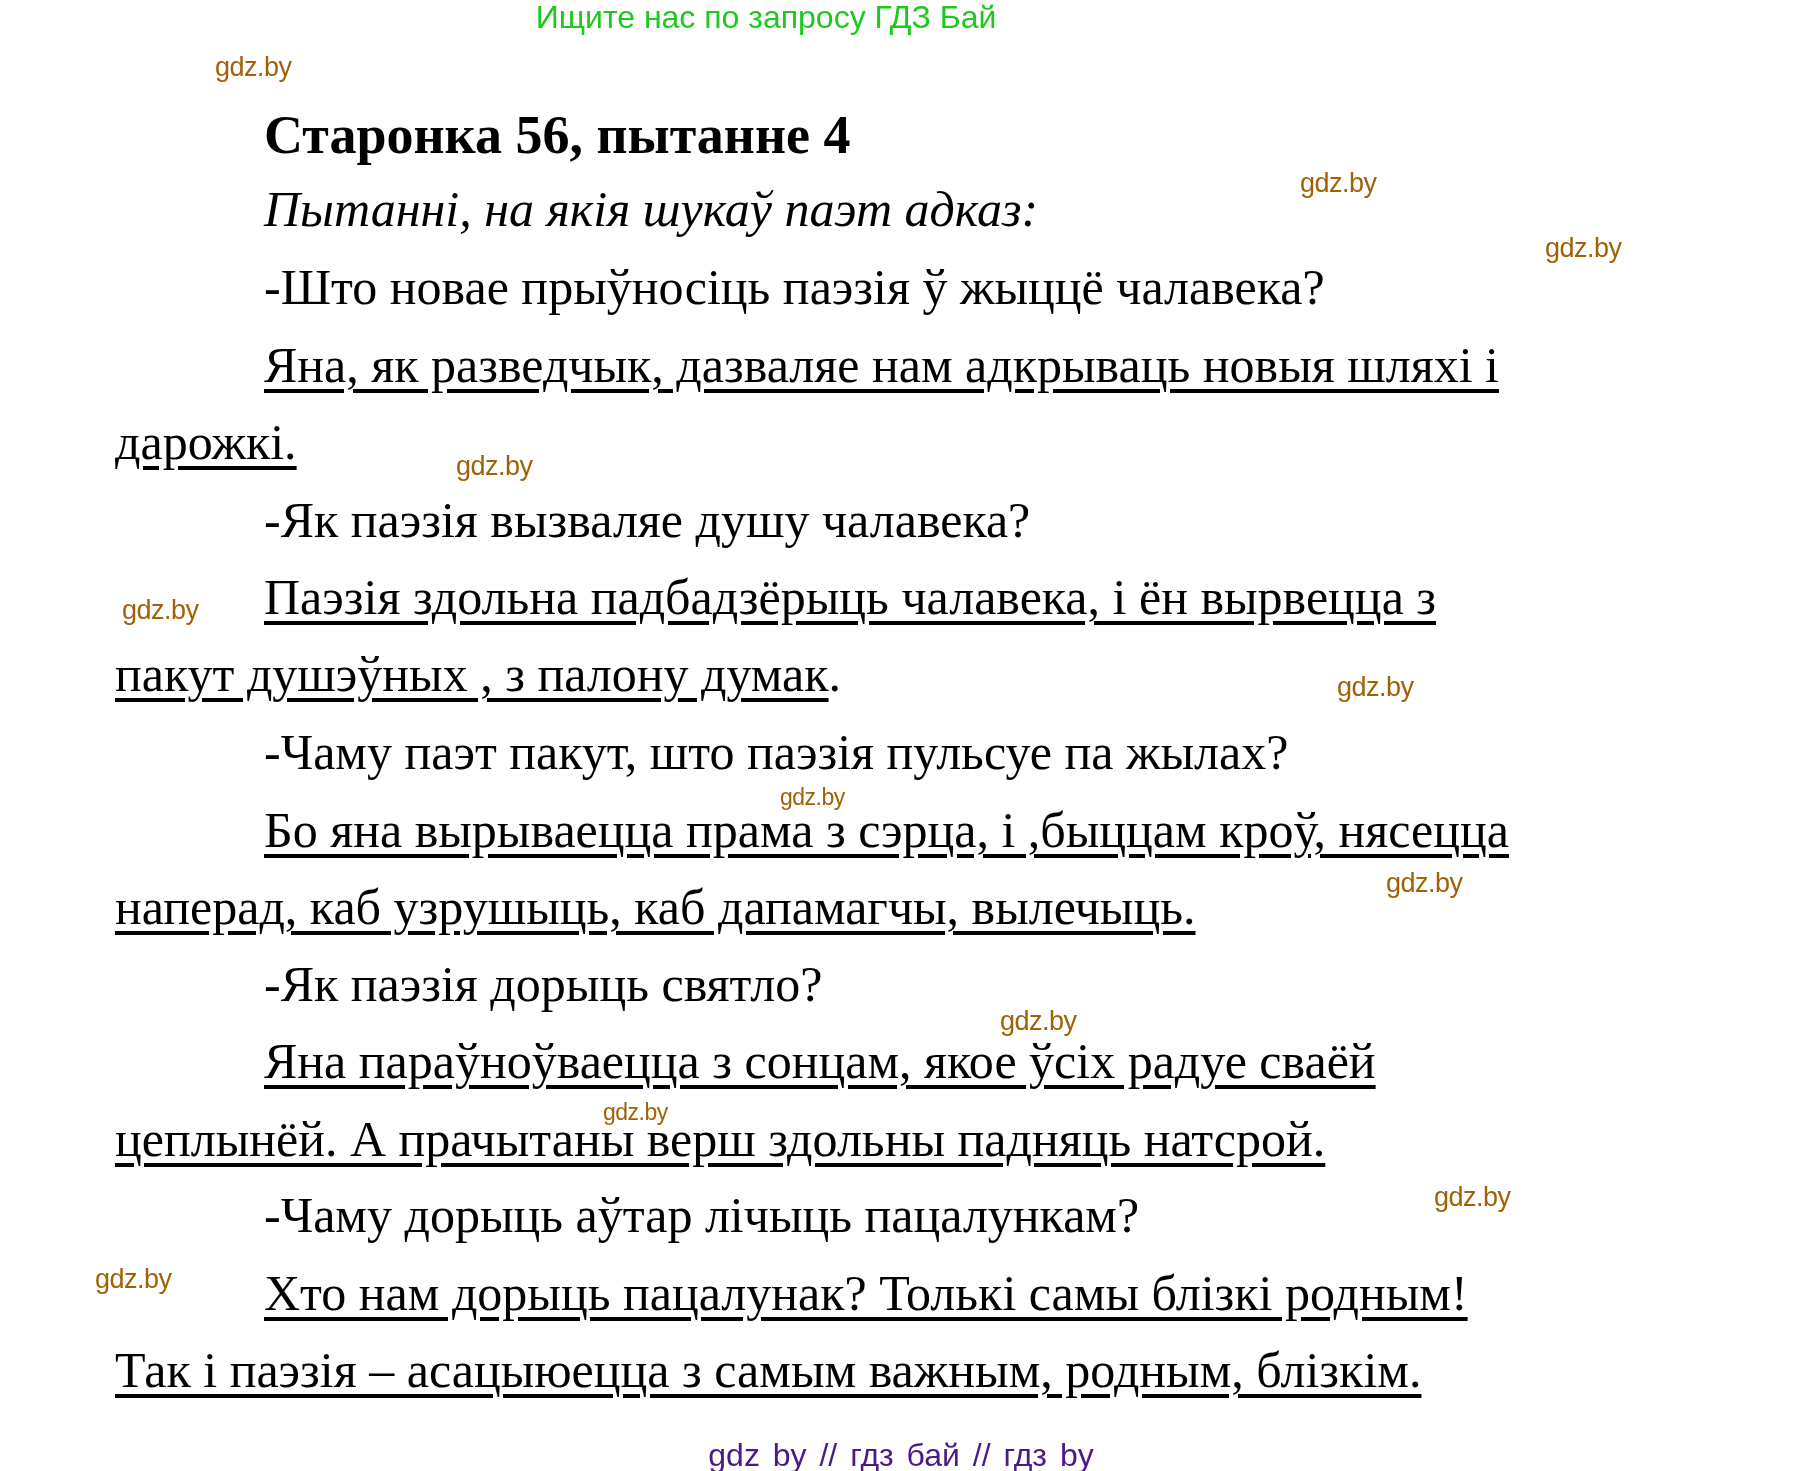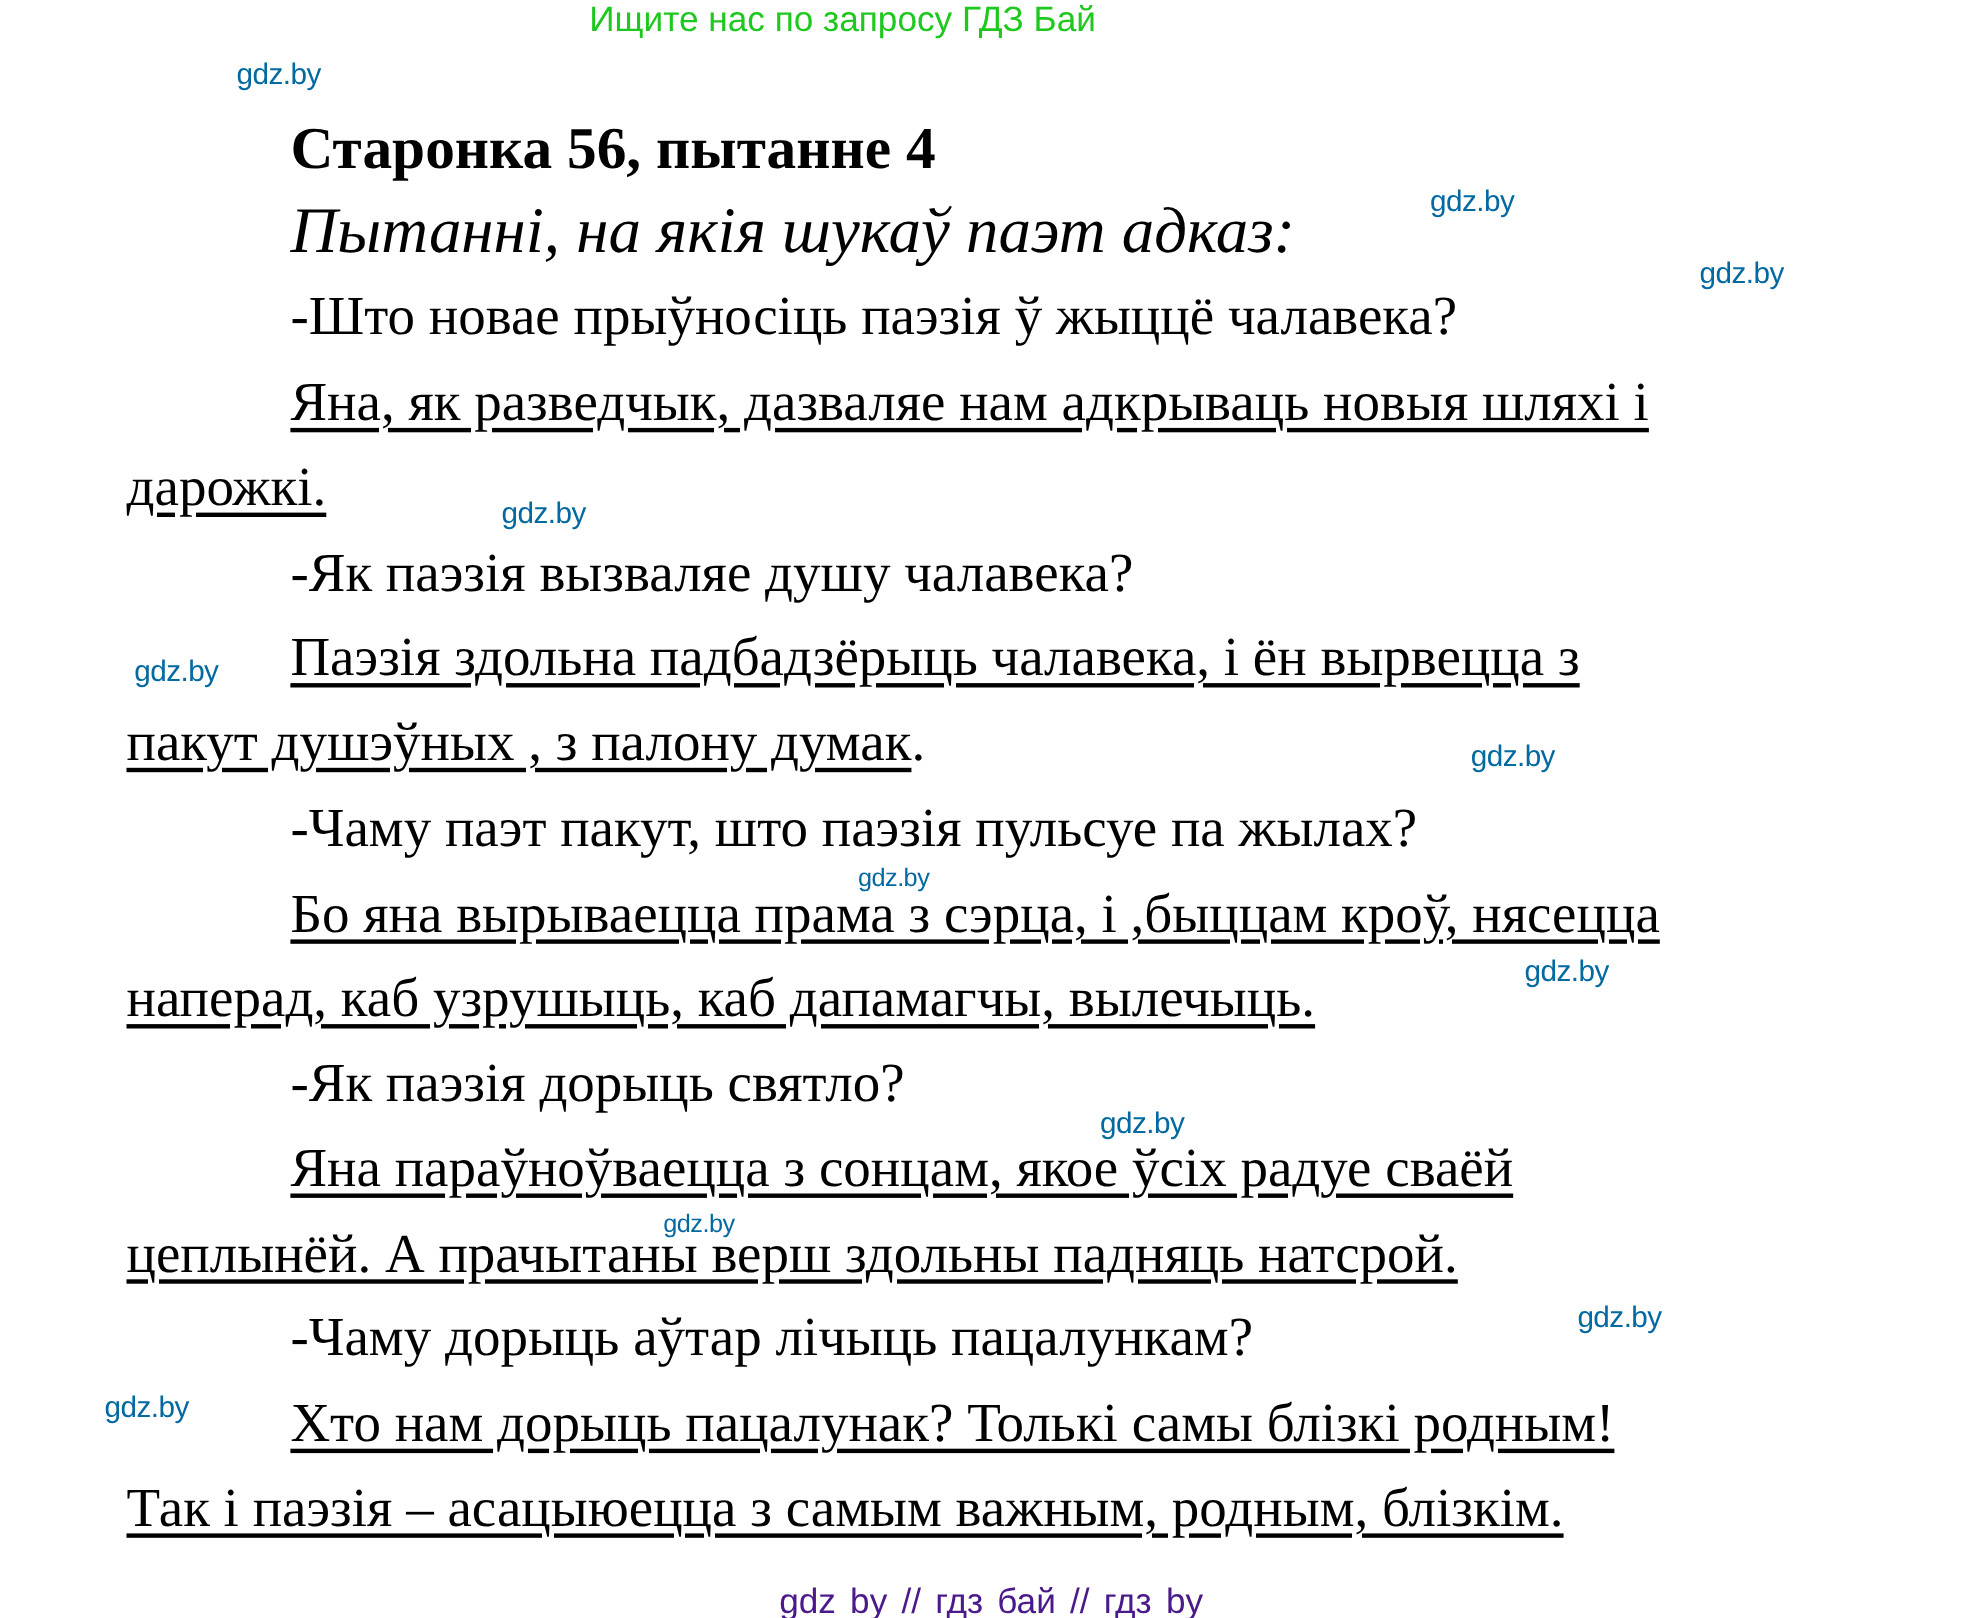--- a/index.html
+++ b/index.html
@@ -10,25 +10,25 @@
     color: #000;
   }
   .abs { position: absolute; white-space: nowrap; }
   .top-banner {
     left: 0; width: 1532px; top: 0; text-align: center;
     font-family: "Liberation Sans", "DejaVu Sans", sans-serif;
     font-size: 32px; color: #1ec81e; line-height: 34px;
   }
   .wm {
     font-family: "Liberation Sans", "DejaVu Sans", sans-serif;
-    font-size: 27px; color: #0369a1; letter-spacing: -0.5px;
+    font-size: 27px; color: #a16207; letter-spacing: -0.5px;
   }
   .wm.small { font-size: 23px; }
   .title { font-weight: bold; font-size: 54px; line-height: 60px; }
-  .intro { font-style: italic; font-size: 59px; line-height: 58px; }
+  .intro { font-style: italic; font-size: 50px; line-height: 58px; }
   .q { font-size: 50px; line-height: 58px; }
   .a { font-size: 50px; line-height: 58px; text-decoration: underline; text-decoration-thickness: 4px; text-underline-offset: 7px; }
   .footer {
     left: 0; width: 1802px; top: 1437px; text-align: center;
     font-family: "Liberation Sans", "DejaVu Sans", sans-serif;
     font-size: 32px; color: #4b1a8a; line-height: 36px;
     word-spacing: 4px;
   }
 </style>
 </head>

